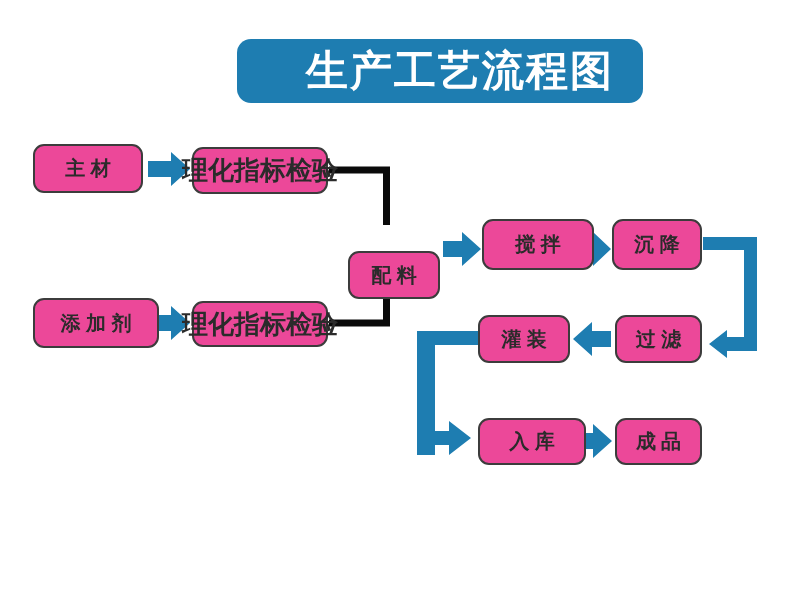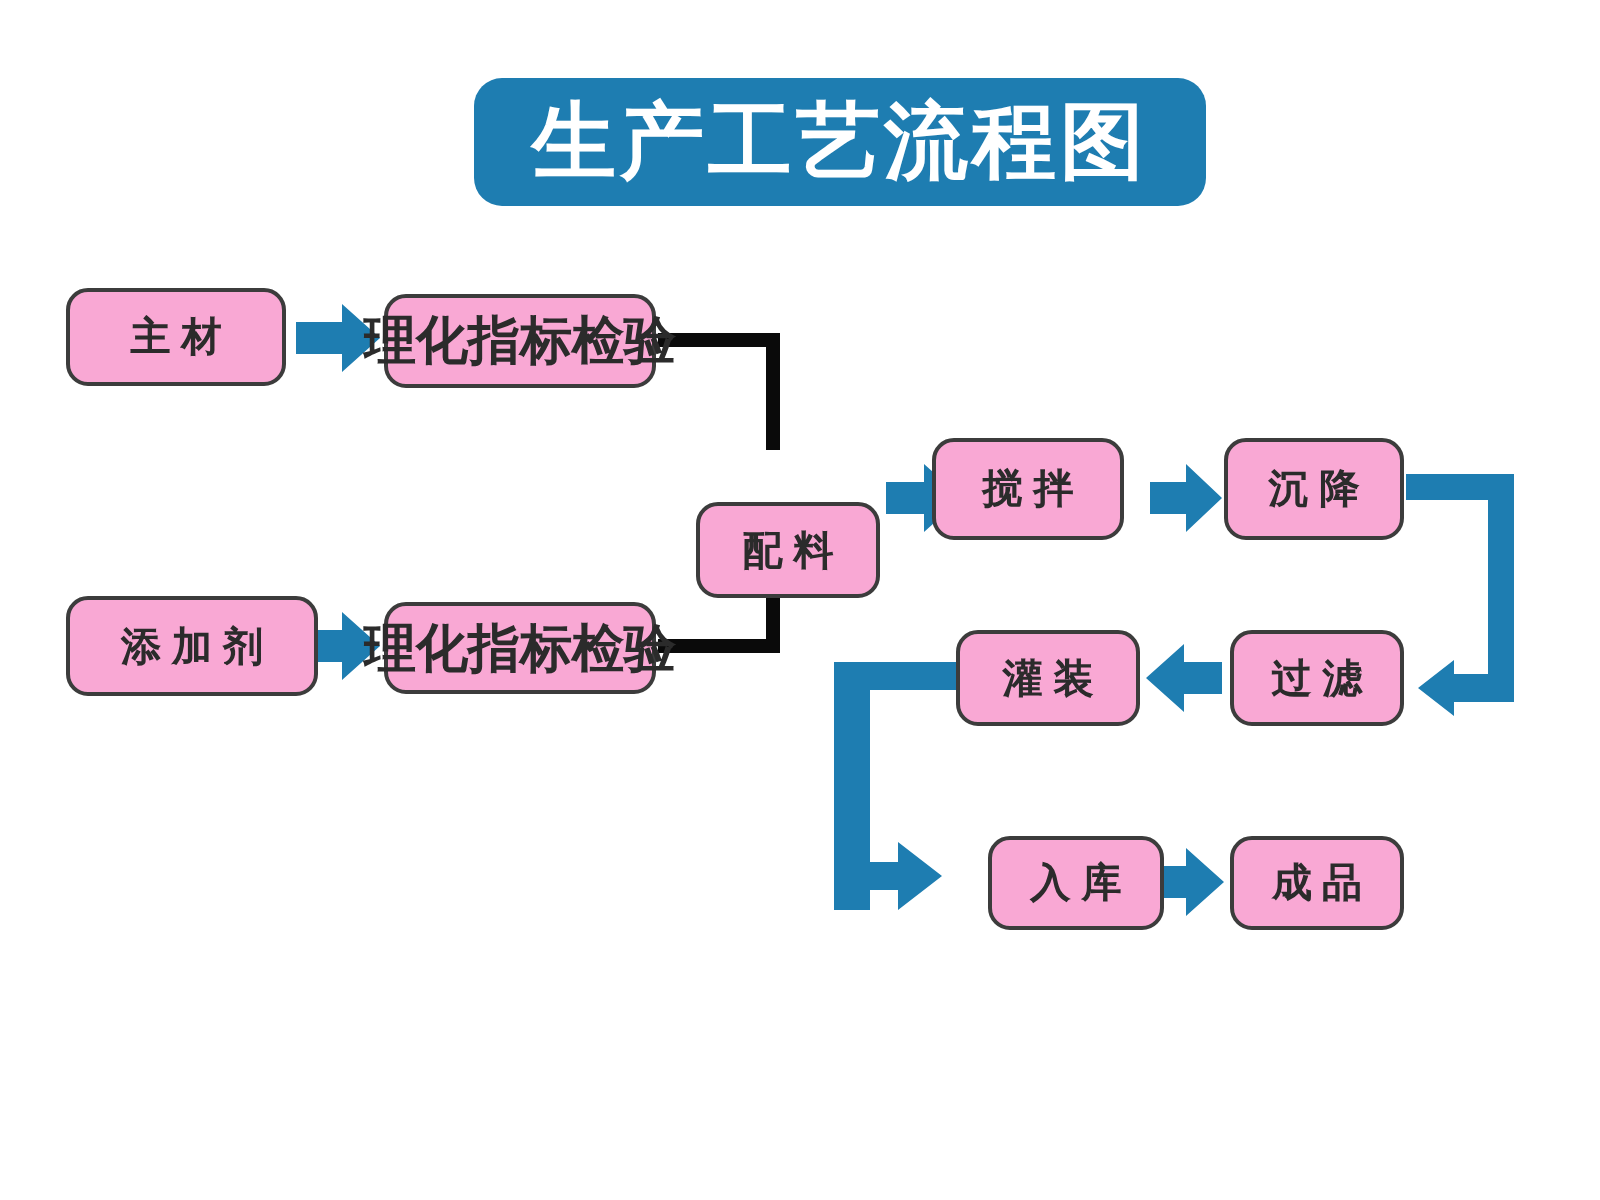--- a/index.html
+++ b/index.html
@@ -18,29 +18,30 @@
     background: #1E7DB1;
     border-radius: 14px;
     color: #ffffff;
     font-size: 42px;
     font-weight: bold;
     letter-spacing: 2px;
     display: flex;
     align-items: center;
     justify-content: center;
     white-space: nowrap;
+    padding-left: 40px;
   }
   .connector-layer {
     position: absolute;
     left: 0; top: 0;
     width: 800px; height: 600px;
   }
   .node {
     position: absolute;
-    background: #f9a8d4;
+    background: #ec4899;
     border: 2px solid #3C3C3C;
     border-radius: 11px;
     color: #2B2B2B;
     font-size: 20px;
     font-weight: bold;
     display: flex;
     align-items: center;
     justify-content: center;
     white-space: nowrap;
     box-sizing: border-box;
@@ -74,25 +75,25 @@
   <div class="node" style="left:33px; top:144px; width:110px; height:49px;">主 材</div>
 
   <div class="node wide" style="left:192px; top:147px; width:136px; height:47px;">理化指标检验</div>
 
   <div class="node" style="left:33px; top:298px; width:126px; height:50px;">添 加 剂</div>
 
   <div class="node wide" style="left:192px; top:301px; width:136px; height:46px;">理化指标检验</div>
 
   <div class="node" style="left:348px; top:225px; width:92px; height:48px;margin-top:26px;">配 料</div>
 
-  <div class="node" style="left:466px; top:219px; width:96px; height:51px;">搅 拌</div>
+  <div class="node" style="left:482px; top:219px; width:112px; height:51px;">搅 拌</div>
 
   <div class="node" style="left:612px; top:219px; width:90px; height:51px;">沉 降</div>
 
   <div class="node" style="left:478px; top:315px; width:92px; height:48px;">灌 装</div>
 
   <div class="node" style="left:615px; top:315px; width:87px; height:48px;">过 滤</div>
 
-  <div class="node" style="left:478px; top:418px; width:88px; height:47px;margin-left:16px;">入 库</div>
+  <div class="node" style="left:478px; top:418px; width:108px; height:47px;">入 库</div>
 
   <div class="node" style="left:615px; top:418px; width:87px; height:47px;font-family:Liberation Serif, serif;">成 品</div>
 
 </div>
 
 </body></html>

